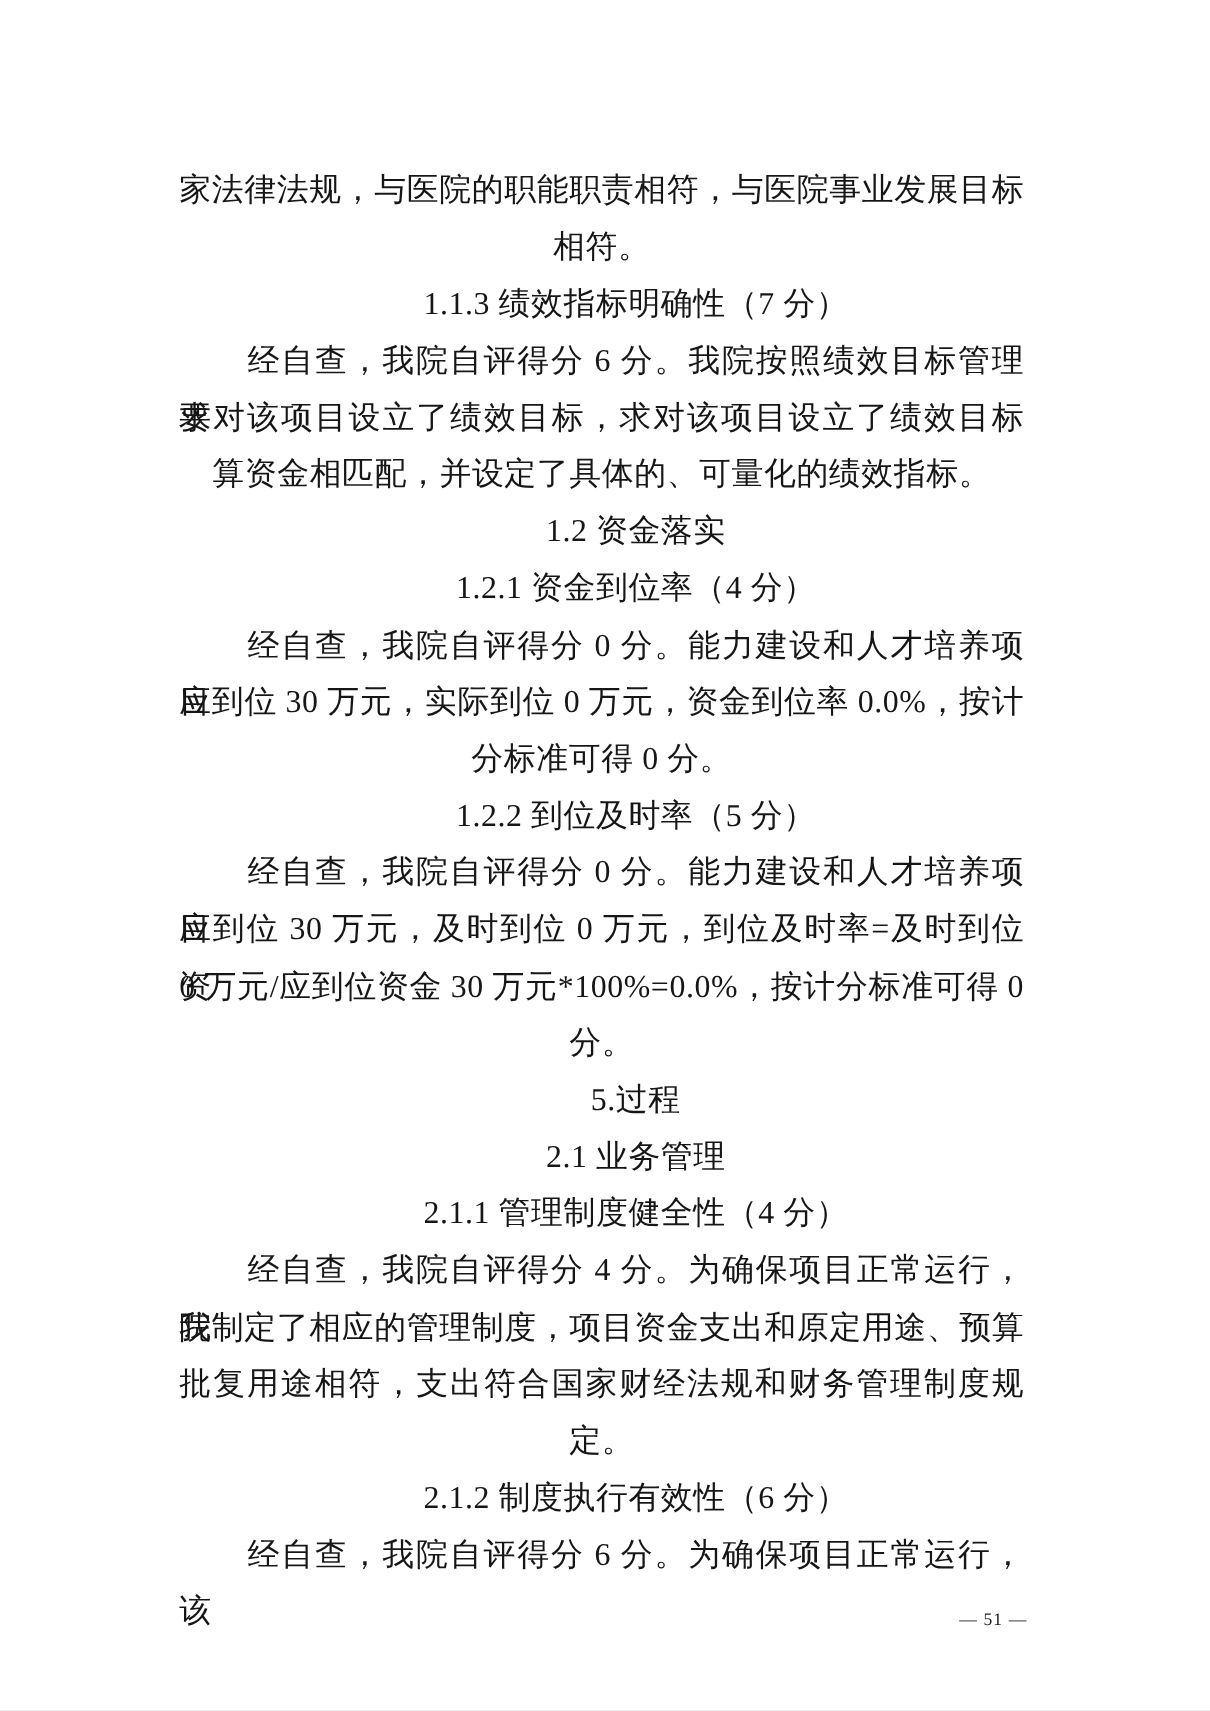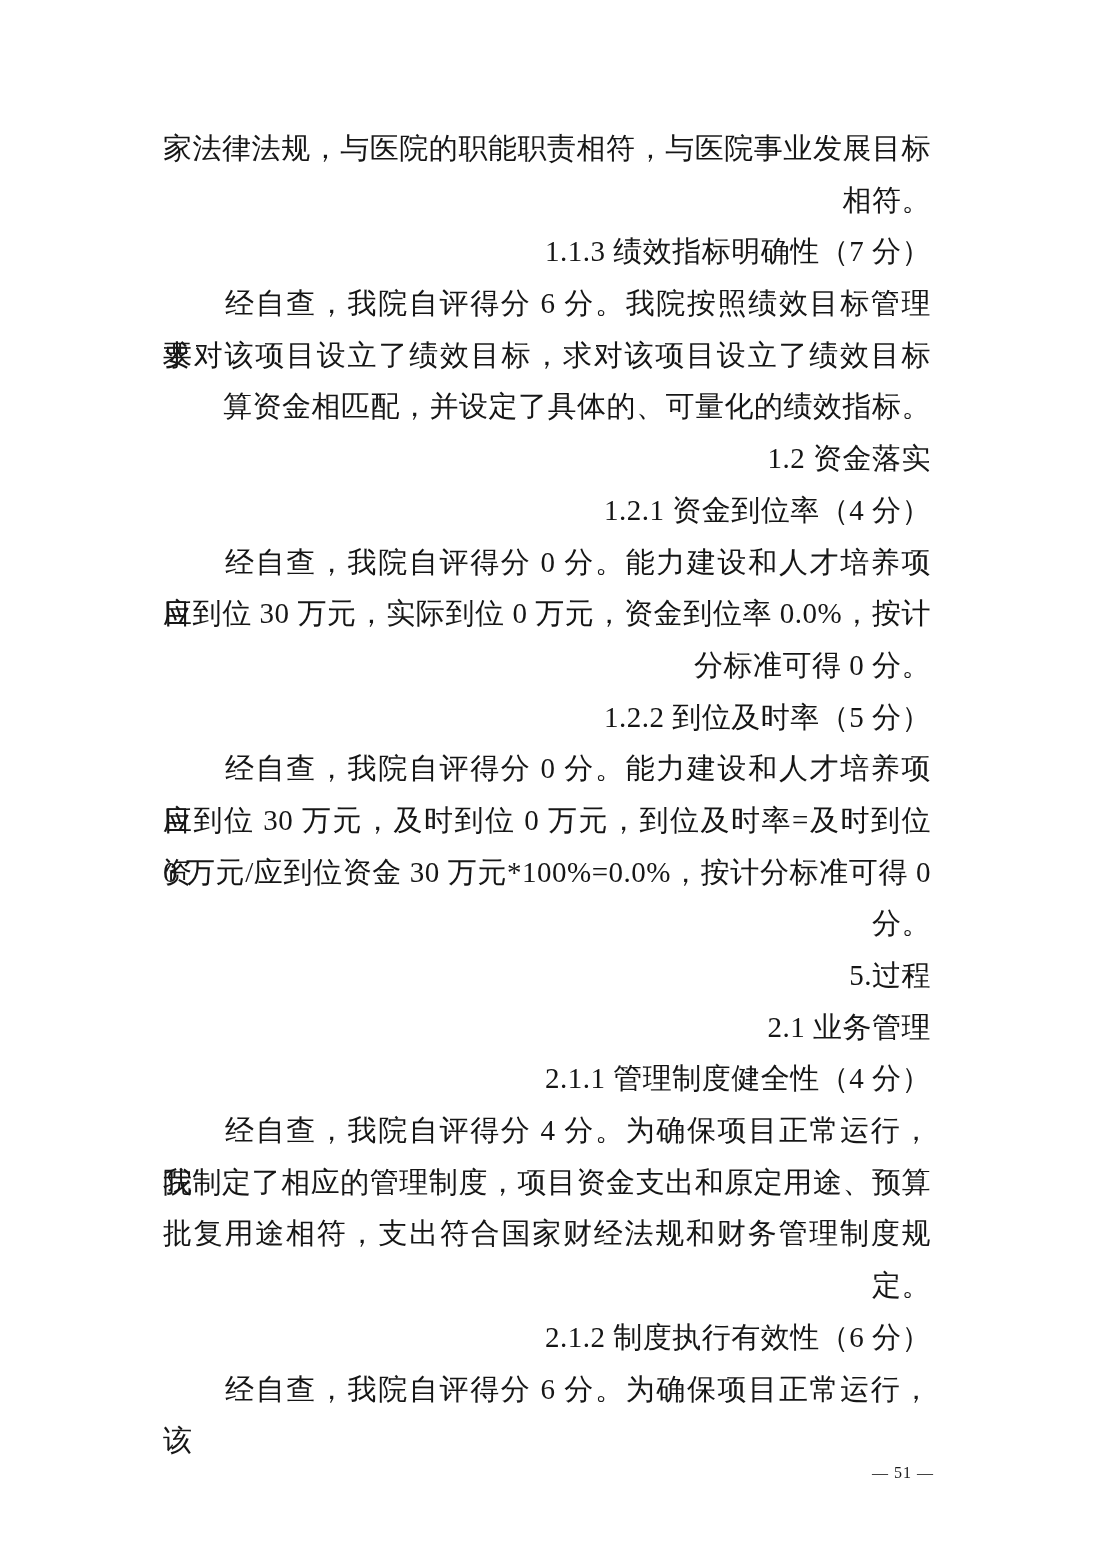--- a/index.html
+++ b/index.html
@@ -13,29 +13,29 @@
     height: 1555px;
     margin: 0 auto;
     background: #ffffff;
     overflow: hidden;
     font-family: "Liberation Serif", "DejaVu Serif", serif;
     color: #161616;
   }
   .textblock {
     position: absolute;
     left: 163px;
-    top: 123px;
+    top: 148px;
     width: 768px;
   }
   .line {
     font-size: 29px;
     line-height: 51.7px;
     height: 51.7px;
     letter-spacing: 0.5px;
-    text-align: right;
+    text-align: center;
     white-space: nowrap;
   }
   .line.fill {
     white-space: normal;
     text-align: justify;
     text-align-last: justify;
     text-justify: inter-character;
   }
   .line.indent {
     text-indent: 62px;

